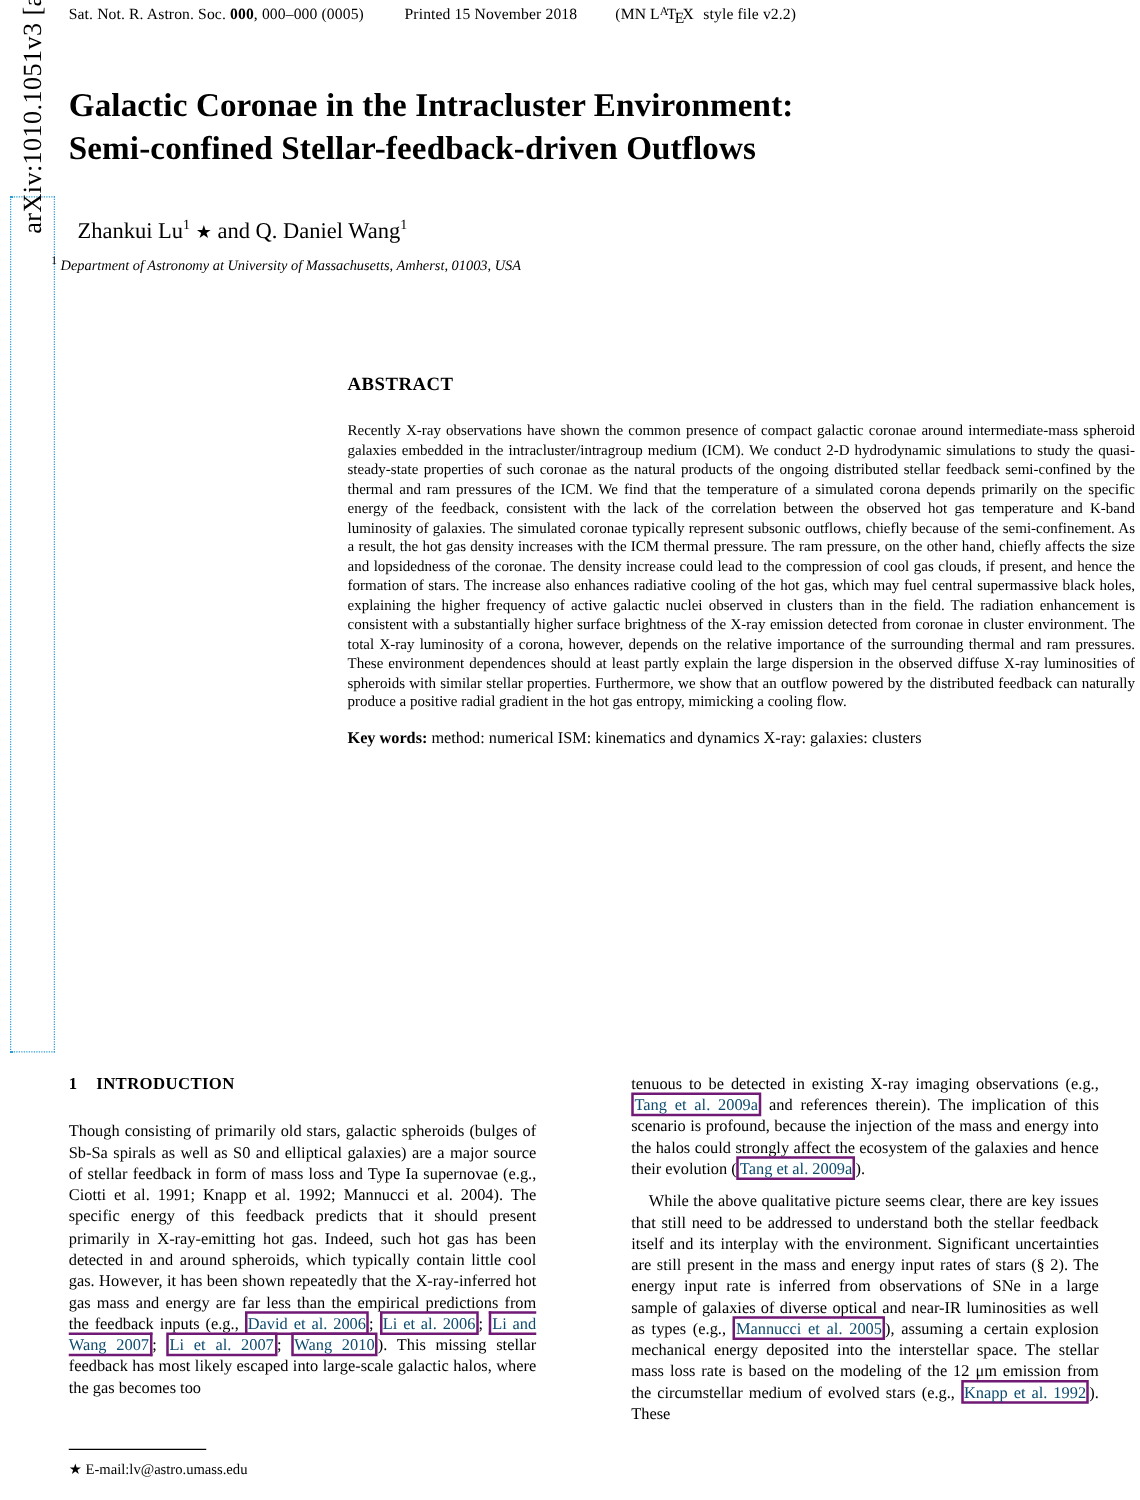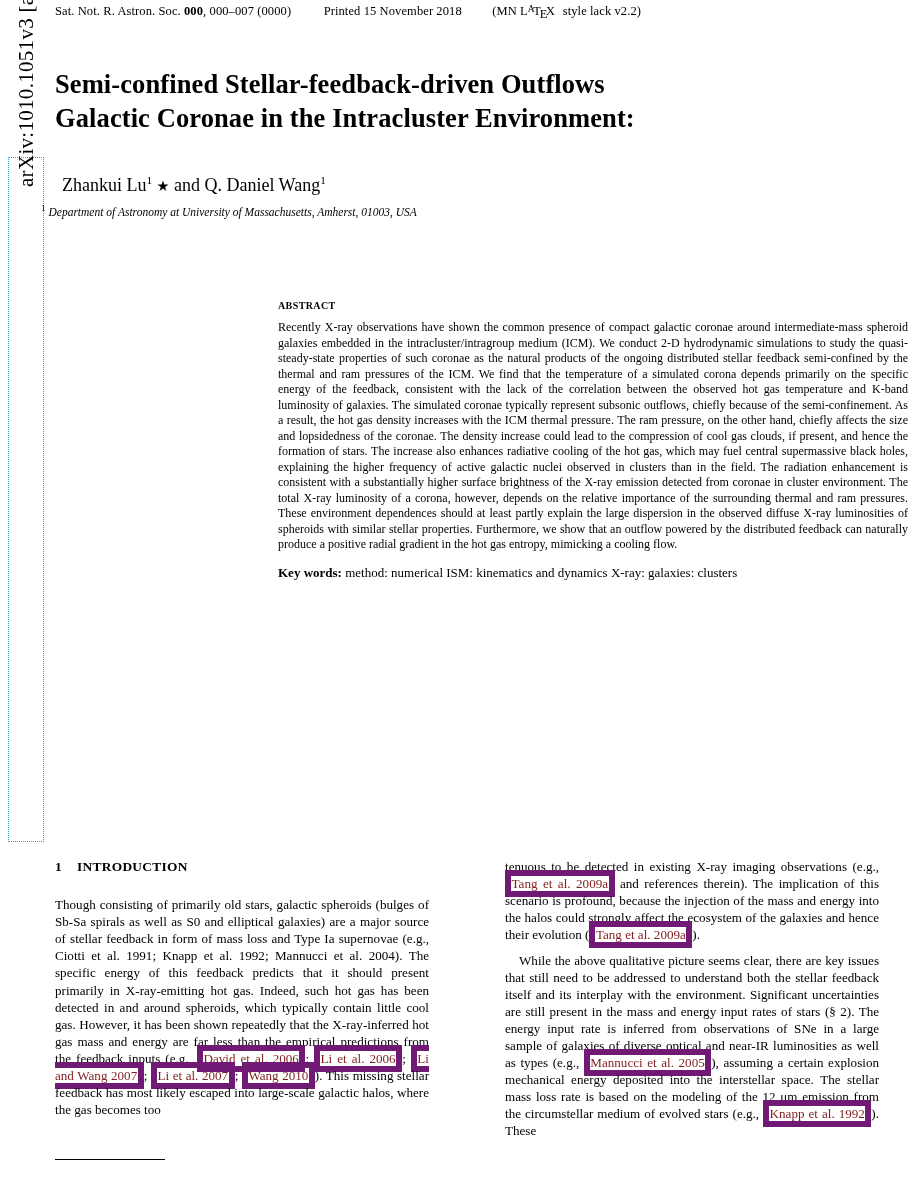--- a/index.html
+++ b/index.html
@@ -113,24 +113,24 @@
   .affil sup { font-style: normal; font-size: 0.8em; vertical-align: super; }
 
   
   .abstract-wrap {
     position: absolute;
     left: 278px;
     top: 300px;
     width: 632px;
   }
   .abstract-head {
-    font-size: 10px;
+    font-size: 15px;
     font-weight: bold;
     letter-spacing: 0.4px;
-    margin-bottom: 9px;
+    margin-bottom: 20px;
   }
   .abstract-body {
     font-size: 12px;
     line-height: 1.295;
     text-align: justify;
     text-justify: inter-word;
     width: 630px;
   }
   .keywords {
     margin-top: 12px;
@@ -157,22 +157,22 @@
     font-size: 13.4px;
     font-weight: bold;
     letter-spacing: 0.3px;
     margin-bottom: 21px;
   }
   .sec-head .num { display: inline-block; width: 22px; }
   p.body { margin: 0; text-indent: 0; }
   p.body + p.body { margin-top: 9px; text-indent: 14px; }
 
   .link {
-    color: #7f1d1d;
-    border: 6px solid #701a75;
+    color: #0c4a6e;
+    border: 2px solid #701a75;
     padding: 0 0.5px;
     box-sizing: border-box;
     text-decoration: none;
     display: inline;
   }
 
   
   .footnote {
     position: absolute;
     left: 55px;
@@ -189,37 +189,37 @@
   }
 </style>
 </head>
 <body>
 
 <div class="page">
 
   <div class="runhead">
     <span class="seg">Sat. Not. R. Astron. Soc.</span>
     <b>000</b><span>,</span>
-    <span class="seg">000–007 (0000)</span>
+    <span class="seg">000–000 (0005)</span>
     <span class="gap1"></span>
     <span class="seg">Printed 15 November 2018</span>
     <span class="gap2"></span>
     <span class="seg">(MN</span>
     <span class="latex">L<span class="a">A</span><span class="t">T</span><span class="e">E</span><span class="x">X</span></span>
-    <span class="seg">style lack v2.2)</span>
+    <span class="seg">style file v2.2)</span>
   </div>
 
   <div class="arxiv-box"></div>
   <div class="arxiv-text">
     <div class="arxiv-inner">arXiv:1010.1051v3  [astro-ph.HE]  31 Dec 2010</div>
   </div>
 
   <div class="title">
+    <div>Galactic Coronae in the Intracluster Environment:</div>
     <div>Semi-confined Stellar-feedback-driven Outflows</div>
-    <div>Galactic Coronae in the Intracluster Environment:</div>
   </div>
 
   <div class="authors">
     <span>Zhankui Lu</span><sup>1</sup>
     <span class="star">★</span>
     <span>and</span>
     <span>Q. Daniel Wang</span><sup>1</sup>
   </div>
   <div class="affil">
     <sup>1</sup>
@@ -241,14 +241,18 @@
     </div>
     <p class="body"><span>Though consisting of primarily old stars, galactic spheroids (bulges of Sb-Sa spirals as well as S0 and elliptical galaxies) are a major source of stellar feedback in form of mass loss and Type Ia supernovae (e.g., Ciotti et al. 1991; Knapp et al. 1992; Mannucci et al. 2004). The specific energy of this feedback predicts that it should present primarily in X-ray-emitting hot gas. Indeed, such hot gas has been detected in and around spheroids, which typically contain little cool gas. However, it has been shown repeatedly that the X-ray-inferred hot gas mass and energy are far less than the empirical predictions from the feedback inputs (e.g., </span><a class="link" href="#">David et al. 2006</a>; <a class="link" href="#">Li et al. 2006</a>; <a class="link" href="#">Li and Wang 2007</a>; <a class="link" href="#">Li et al. 2007</a>; <a class="link" href="#">Wang 2010</a><span>). This missing stellar feedback has most likely escaped into large-scale galactic halos, where the gas becomes too</span></p>
   </div>
 
   <div class="col col-right">
     <p class="body"><span>tenuous to be detected in existing X-ray imaging observations (e.g., </span><a class="link" href="#">Tang et al. 2009a</a><span> and references therein). The implication of this scenario is profound, because the injection of the mass and energy into the halos could strongly affect the ecosystem of the galaxies and hence their evolution (</span><a class="link" href="#">Tang et al. 2009a</a><span>).</span></p>
     <p class="body"><span>While the above qualitative picture seems clear, there are key issues that still need to be addressed to understand both the stellar feedback itself and its interplay with the environment. Significant uncertainties are still present in the mass and energy input rates of stars (§ 2). The energy input rate is inferred from observations of SNe in a large sample of galaxies of diverse optical and near-IR luminosities as well as types (e.g., </span><a class="link" href="#">Mannucci et al. 2005</a><span>), assuming a certain explosion mechanical energy deposited into the interstellar space. The stellar mass loss rate is based on the modeling of the 12 μm emission from the circumstellar medium of evolved stars (e.g., </span><a class="link" href="#">Knapp et al. 1992</a><span>). These</span></p>
   </div>
 
   <div class="footrule"></div>
+  <div class="footnote">
+    <span>★</span>
+    <span>E-mail:lv@astro.umass.edu</span>
+  </div>
 
 </div>
 
 </body></html>

